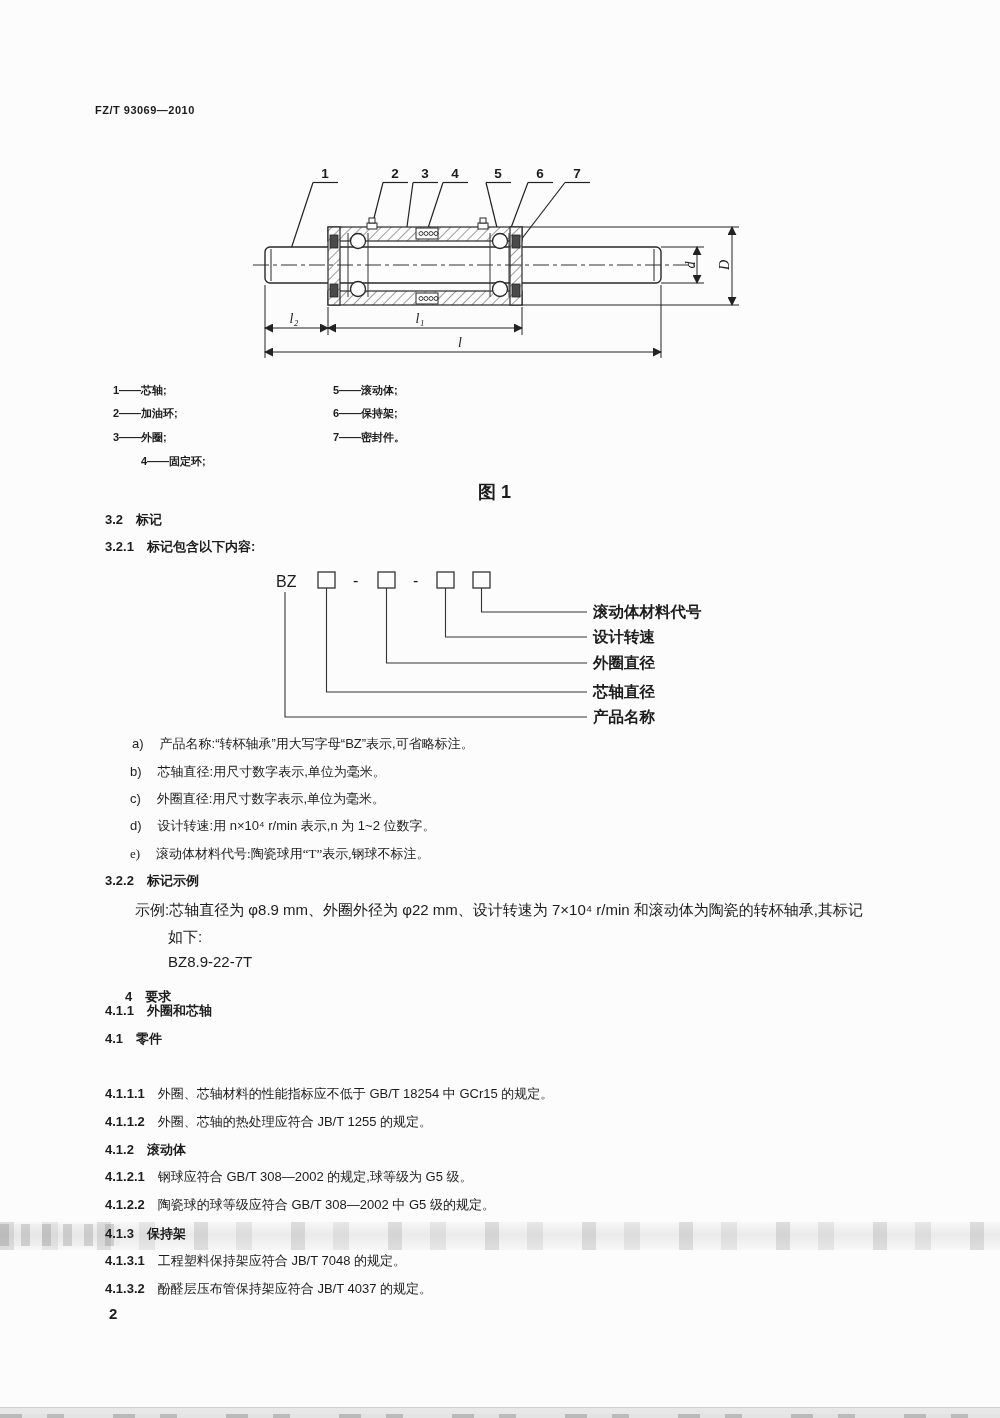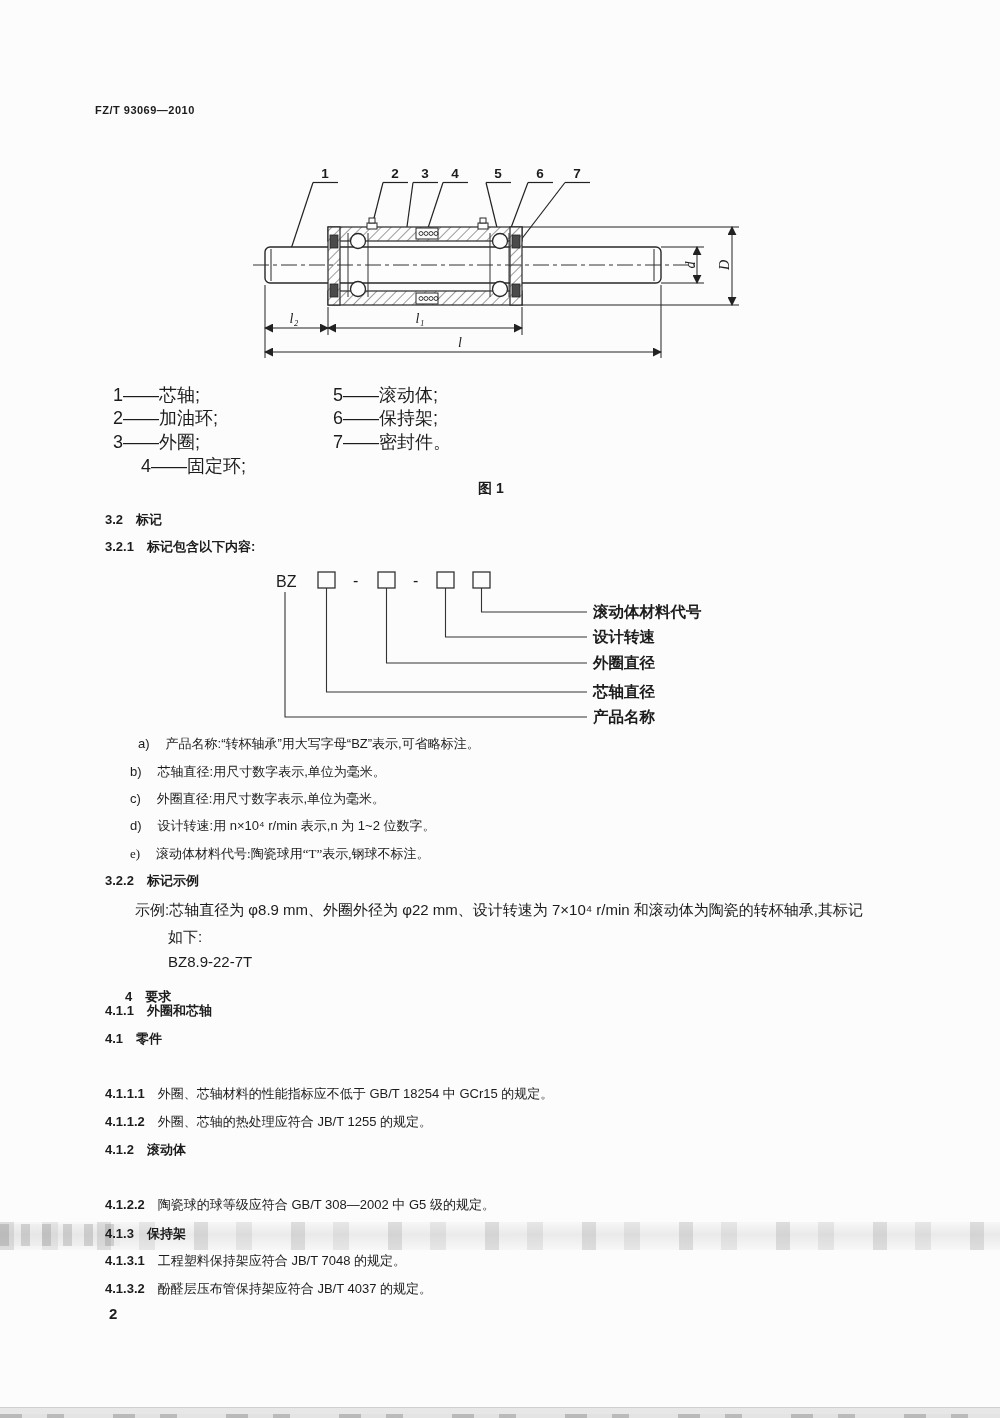--- a/index.html
+++ b/index.html
@@ -11,22 +11,22 @@
   }
   .abs{position:absolute;white-space:nowrap;}
   #std-header{left:95px;top:104px;font-size:11px;font-weight:bold;letter-spacing:.5px;}
   #watermark{
     left:196px;top:121px;font-size:76px;font-weight:bold;letter-spacing:5px;
     color:#e2e2e2;font-family:"DejaVu Sans",sans-serif;z-index:1;
   }
   svg{position:absolute;z-index:2;}
   #fig-svg{left:250px;top:140px;}
   #desig-svg{left:265px;top:560px;}
-  .legend{font-size:18px;z-index:2;}
-  #fig-caption{left:478px;top:480px;font-size:14px;font-weight:bold;z-index:2;}
+  .legend{font-size:11px;z-index:2;font-weight:bold;}
+  #fig-caption{left:478px;top:480px;font-size:18px;font-weight:bold;z-index:2;}
   .clause{position:absolute;font-size:13px;white-space:nowrap;z-index:2;}
   .clause .cnum{font-weight:bold;margin-right:13px;}
   .clause.h .ctext{font-weight:bold;}
   .clause.item .cnum{font-weight:normal;margin-right:16px;}
   #page-num{left:109px;top:1305px;font-size:15px;font-weight:bold;z-index:2;}
   #smudge{
     position:absolute;left:0;top:1222px;width:1000px;height:28px;z-index:1;
     background:
       repeating-linear-gradient(90deg,rgba(150,150,150,.28) 0 14px,rgba(210,210,210,.06) 14px 42px,rgba(165,165,165,.22) 42px 58px,rgba(220,220,220,.04) 58px 97px),
       linear-gradient(180deg,rgba(200,200,200,.05),rgba(175,175,175,.22) 45%,rgba(205,205,205,.06));
@@ -200,35 +200,36 @@
     </g>
     <text class="dlabel" x="328" y="57">滚动体材料代号</text>
     <text class="dlabel" x="328" y="82">设计转速</text>
     <text class="dlabel" x="328" y="108">外圈直径</text>
     <text class="dlabel" x="328" y="137">芯轴直径</text>
     <text class="dlabel" x="328" y="162">产品名称</text>
   </svg>
 
   <div class="clause h" style="left:105px;top:511px;"><span class="cnum">3.2</span><span class="ctext">标记</span></div>
   <div class="clause h" style="left:105px;top:538px;"><span class="cnum">3.2.1</span><span class="ctext">标记包含以下内容:</span></div>
-  <div class="clause item" style="left:138px;top:735px;"><span class="cnum">a)</span><span class="ctext">产品名称:“转杯轴承”用大写字母“BZ”表示,可省略标注。</span></div>
+  <div class="clause item" style="left:132px;top:735px;"><span class="cnum">a)</span><span class="ctext">产品名称:“转杯轴承”用大写字母“BZ”表示,可省略标注。</span></div>
   <div class="clause item" style="left:130px;top:763px;"><span class="cnum">b)</span><span class="ctext">芯轴直径:用尺寸数字表示,单位为毫米。</span></div>
   <div class="clause item" style="left:130px;top:790px;"><span class="cnum">c)</span><span class="ctext">外圈直径:用尺寸数字表示,单位为毫米。</span></div>
   <div class="clause item" style="left:130px;top:817px;"><span class="cnum">d)</span><span class="ctext">设计转速:用 n×10⁴ r/min 表示,n 为 1~2 位数字。</span></div>
   <div class="clause item" style="left:130px;top:845px;font-family:Liberation Serif, serif;"><span class="cnum">e)</span><span class="ctext">滚动体材料代号:陶瓷球用“T”表示,钢球不标注。</span></div>
   <div class="clause h" style="left:105px;top:872px;"><span class="cnum">3.2.2</span><span class="ctext">标记示例</span></div>
   <div class="clause plain" style="left:135px;top:901px;font-size:15px;"><span class="ctext">示例:芯轴直径为 φ8.9 mm、外圈外径为 φ22 mm、设计转速为 7×10⁴ r/min 和滚动体为陶瓷的转杯轴承,其标记</span></div>
   <div class="clause plain" style="left:168px;top:928px;font-size:15px;"><span class="ctext">如下:</span></div>
   <div class="clause plain" style="left:168px;top:953px;font-size:15px;"><span class="ctext">BZ8.9-22-7T</span></div>
   <div class="clause h" style="left:105px;top:988px;margin-left:20px;"><span class="cnum">4</span><span class="ctext">要求</span></div>
   <div class="clause h" style="left:105px;top:1030px;"><span class="cnum">4.1</span><span class="ctext">零件</span></div>
   <div class="clause h" style="left:105px;top:1002px;"><span class="cnum">4.1.1</span><span class="ctext">外圈和芯轴</span></div>
   <div class="clause" style="left:105px;top:1085px;"><span class="cnum">4.1.1.1</span><span class="ctext">外圈、芯轴材料的性能指标应不低于 GB/T 18254 中 GCr15 的规定。</span></div>
   <div class="clause" style="left:105px;top:1113px;"><span class="cnum">4.1.1.2</span><span class="ctext">外圈、芯轴的热处理应符合 JB/T 1255 的规定。</span></div>
   <div class="clause h" style="left:105px;top:1141px;"><span class="cnum">4.1.2</span><span class="ctext">滚动体</span></div>
+  <div class="clause" style="left:105px;top:1168px;"><span class="cnum">4.1.2.1</span><span class="ctext">钢球应符合 GB/T 308—2002 的规定,球等级为 G5 级。</span></div>
   <div class="clause" style="left:105px;top:1196px;"><span class="cnum">4.1.2.2</span><span class="ctext">陶瓷球的球等级应符合 GB/T 308—2002 中 G5 级的规定。</span></div>
   <div class="clause h" style="left:105px;top:1225px;"><span class="cnum">4.1.3</span><span class="ctext">保持架</span></div>
   <div class="clause" style="left:105px;top:1252px;"><span class="cnum">4.1.3.1</span><span class="ctext">工程塑料保持架应符合 JB/T 7048 的规定。</span></div>
   <div class="clause" style="left:105px;top:1280px;"><span class="cnum">4.1.3.2</span><span class="ctext">酚醛层压布管保持架应符合 JB/T 4037 的规定。</span></div>
 
   <div class="abs" id="page-num">2</div>
 
   <div id="smudge"></div>
   <div id="bottom-band"></div>
 </div>

